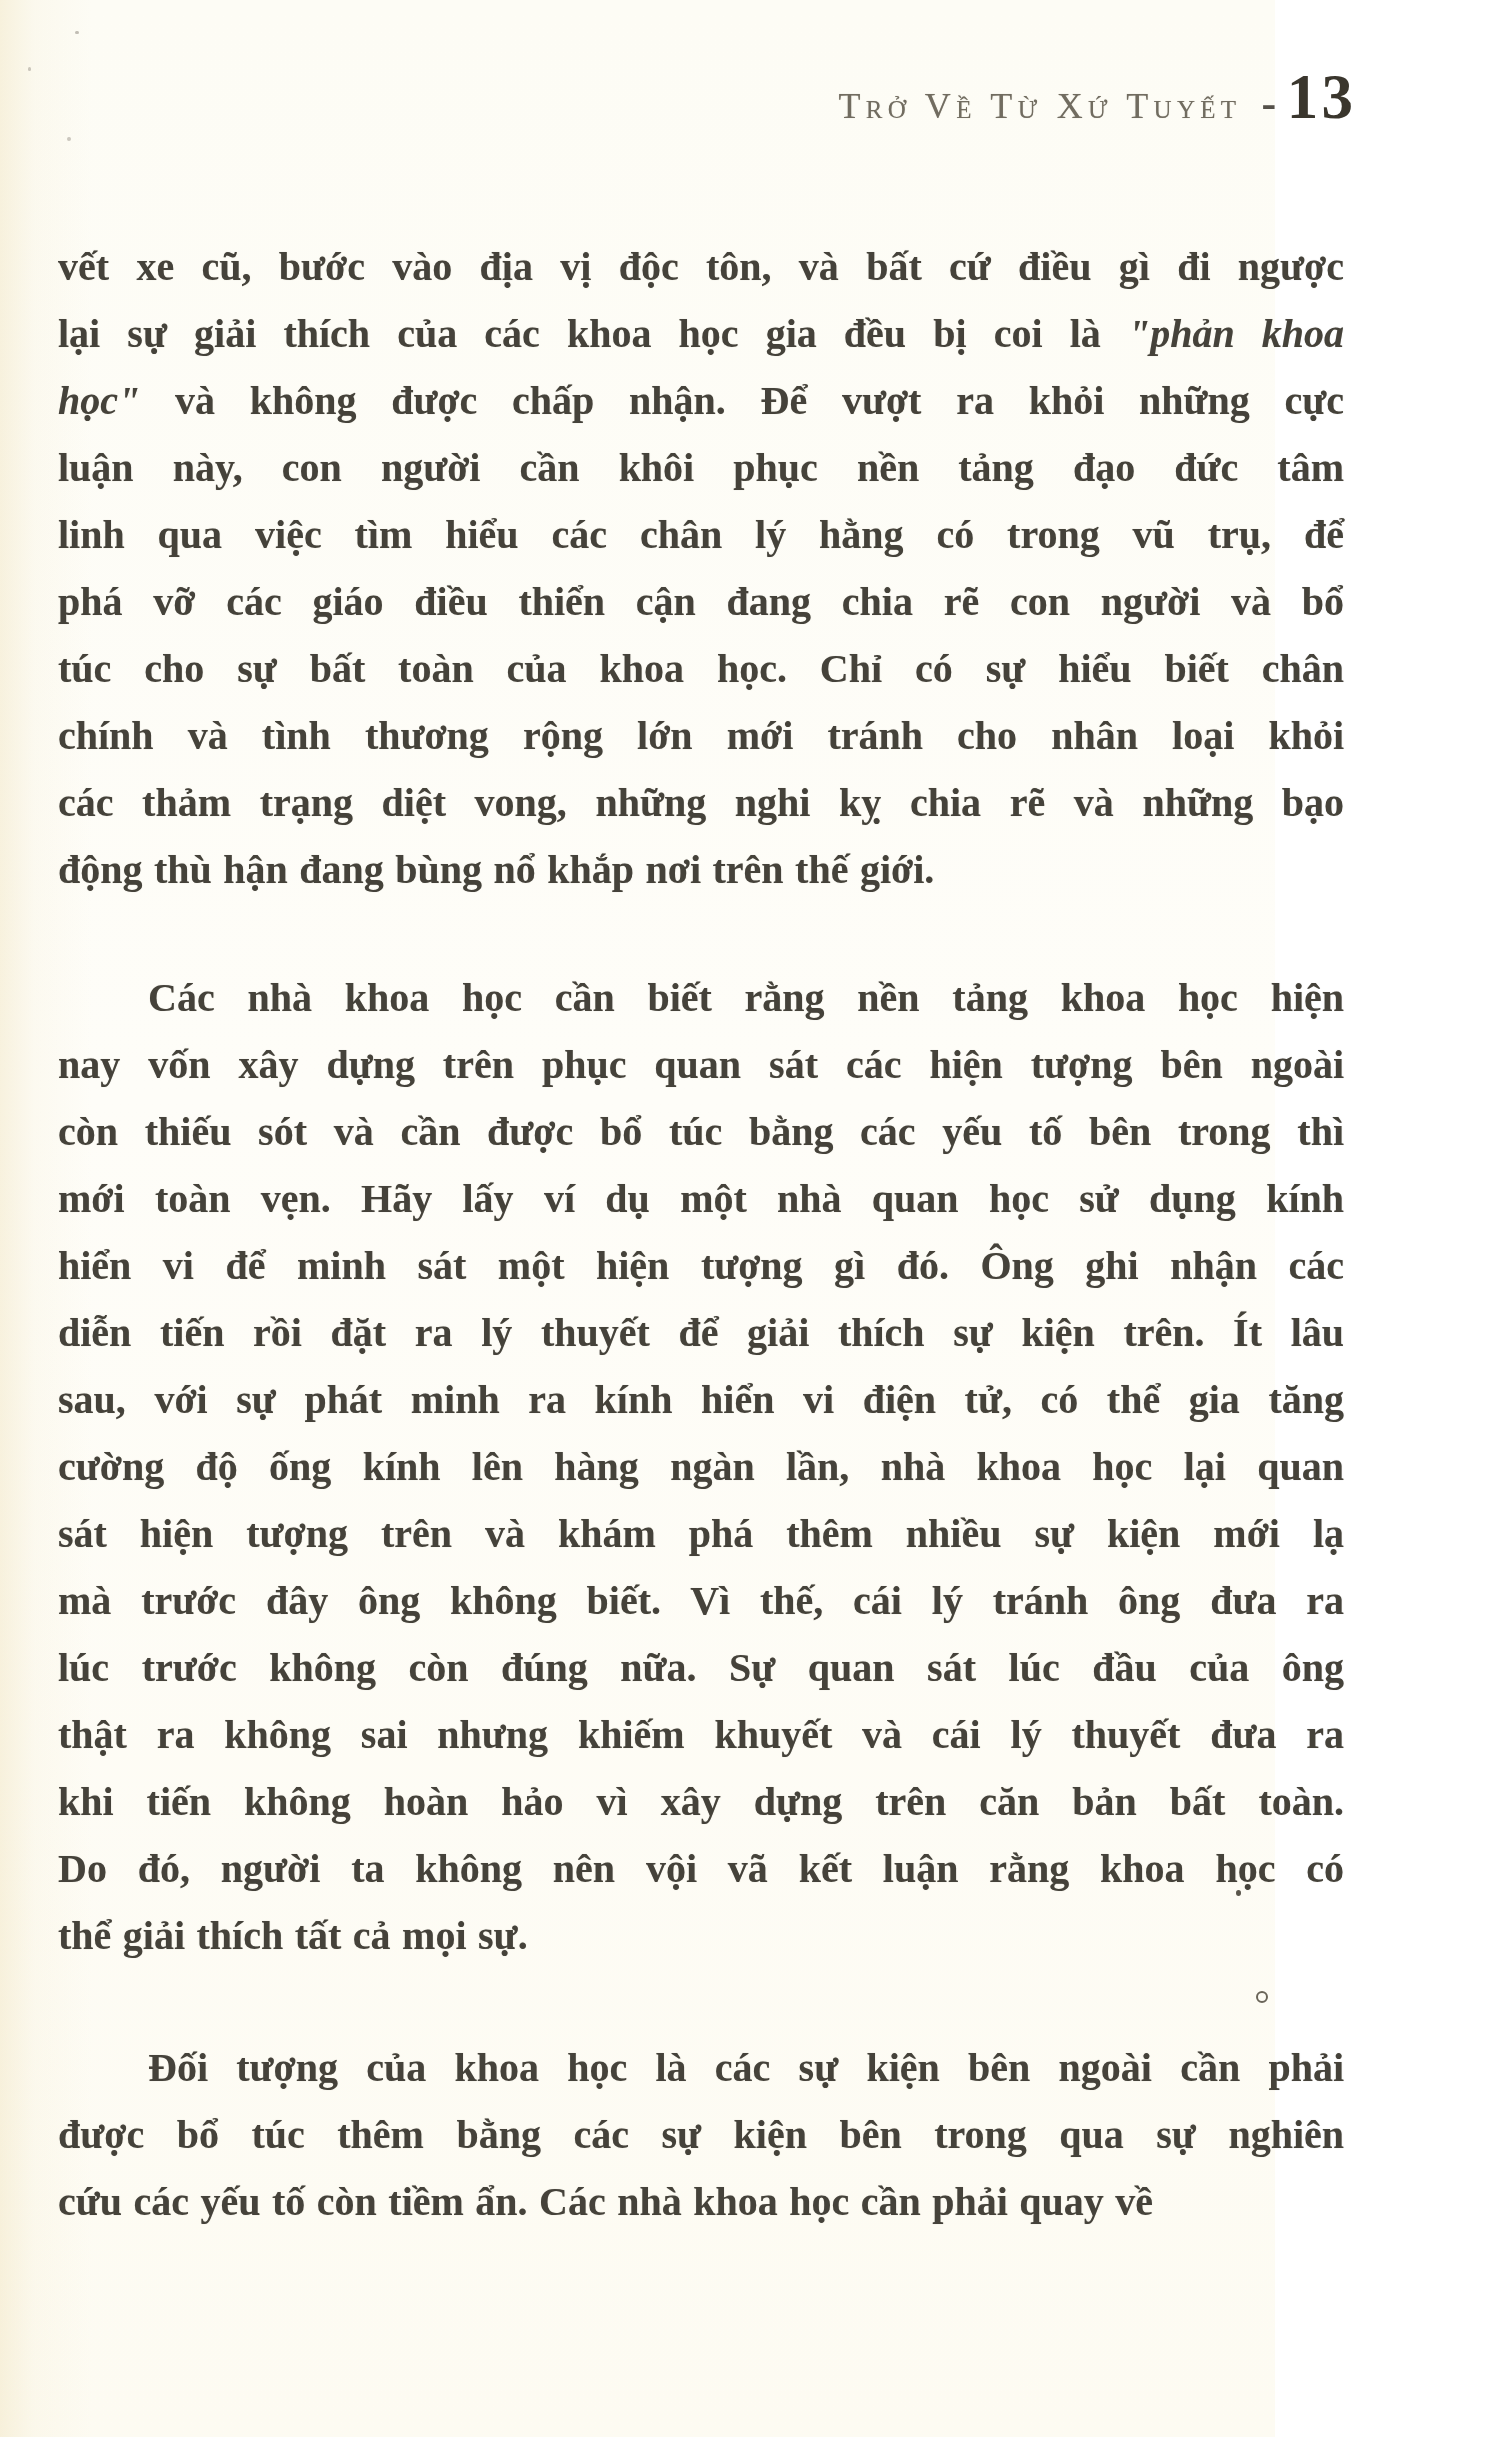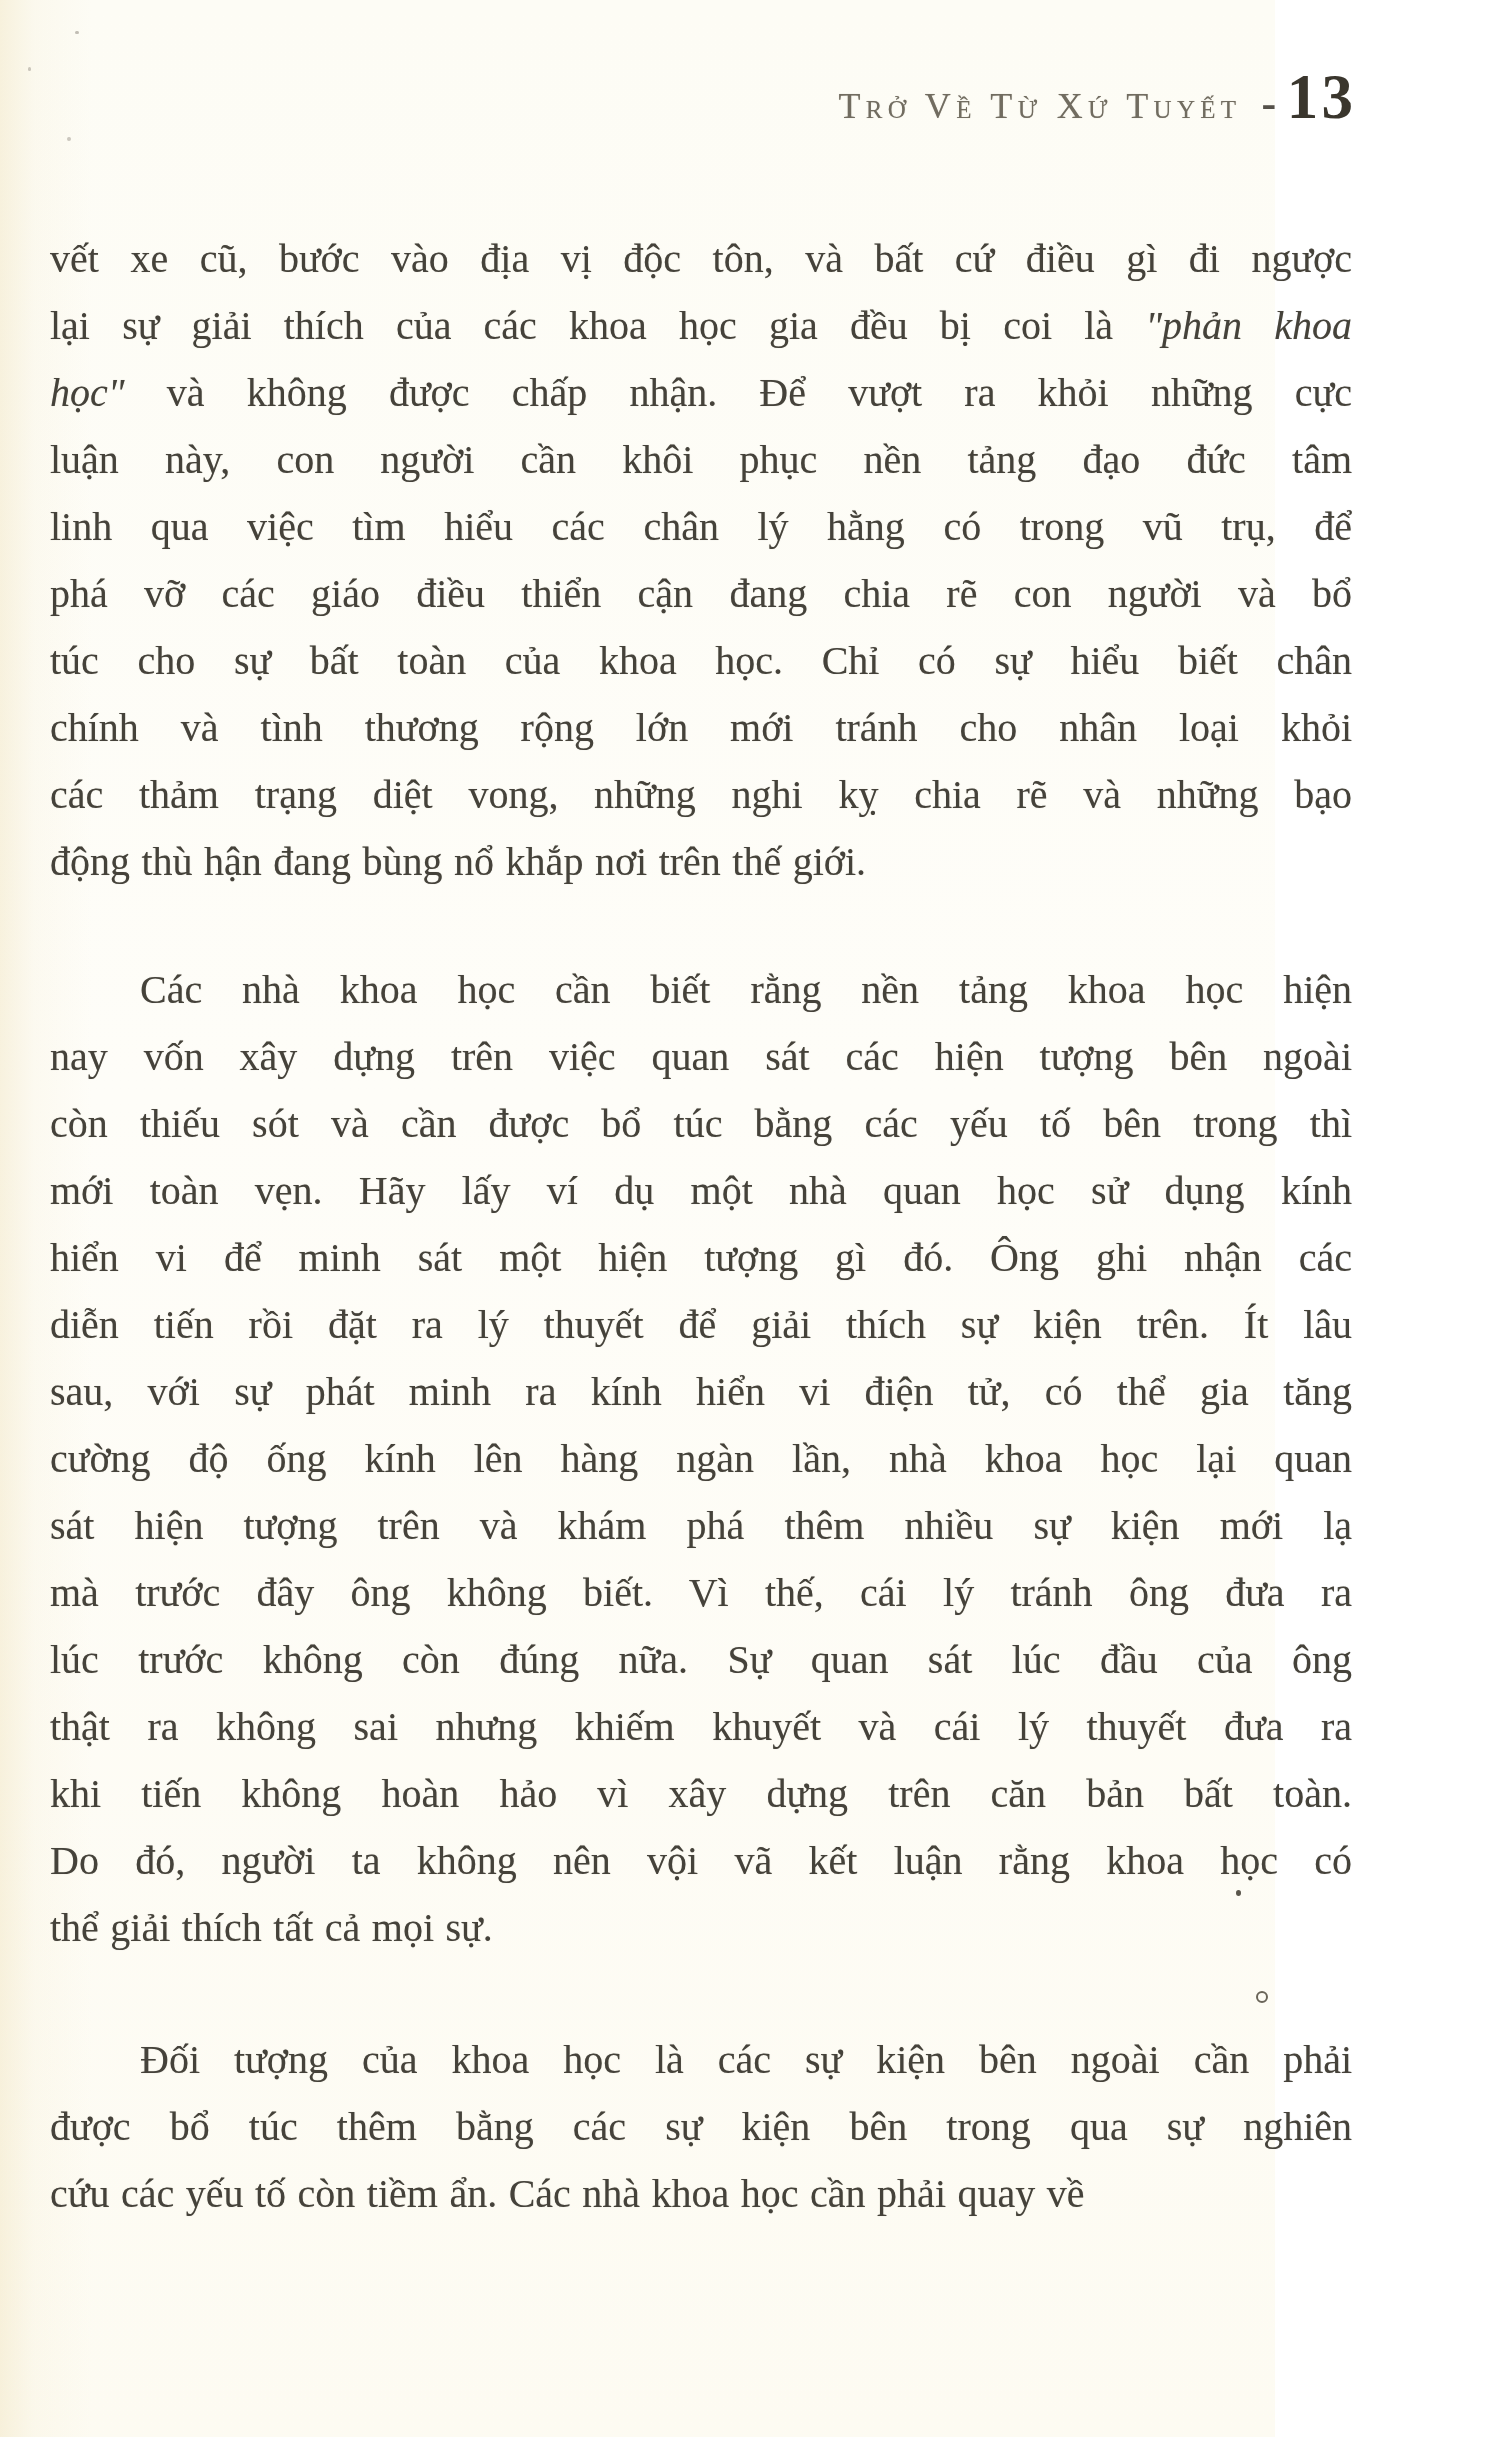--- a/index.html
+++ b/index.html
@@ -42,21 +42,21 @@
     font-weight: bold;
     color: #3a362d;
     letter-spacing: 3.1px;
   }
   
   .text-block {
     position: absolute;
     top: 221px; left: 46px; width: 1310px;
     color: #45423a;
   }
-  .paragraph { margin: 4px; }
+  .paragraph { margin: 12px; font-weight: bold; }
   .paragraph.p2 { margin-top: 61px; }
   .paragraph.p3 { margin-top: 65px; }
   .line {
     font-size: 40px;
     line-height: 67px;
     height: 67px;
     text-align: justify;
     text-align-last: justify;
     word-spacing: 1.5px;
     text-shadow: 0 0 0.8px rgba(70,65,55,0.35);
@@ -92,21 +92,21 @@
         <div class="line"><span>luận này, con người cần khôi phục nền tảng đạo đức tâm</span></div>
         <div class="line"><span>linh qua việc tìm hiểu các chân lý hằng có trong vũ trụ, để</span></div>
         <div class="line"><span>phá vỡ các giáo điều thiển cận đang chia rẽ con người và bổ</span></div>
         <div class="line"><span>túc cho sự bất toàn của khoa học. Chỉ có sự hiểu biết chân</span></div>
         <div class="line"><span>chính và tình thương rộng lớn mới tránh cho nhân loại khỏi</span></div>
         <div class="line"><span>các thảm trạng diệt vong, những nghi kỵ chia rẽ và những bạo</span></div>
         <div class="line last"><span>động thù hận đang bùng nổ khắp nơi trên thế giới.</span></div>
       </div>
       <div class="paragraph p2 indent">
         <div class="line"><span>Các nhà khoa học cần biết rằng nền tảng khoa học hiện</span></div>
-        <div class="line"><span>nay vốn xây dựng trên việc quan sát các hiện tượng bên ngoài</span></div>
+        <div class="line"><span>nay vốn xây dựng trên phục quan sát các hiện tượng bên ngoài</span></div>
         <div class="line"><span>còn thiếu sót và cần được bổ túc bằng các yếu tố bên trong thì</span></div>
         <div class="line"><span>mới toàn vẹn. Hãy lấy ví dụ một nhà quan học sử dụng kính</span></div>
         <div class="line"><span>hiển vi để minh sát một hiện tượng gì đó. Ông ghi nhận các</span></div>
         <div class="line"><span>diễn tiến rồi đặt ra lý thuyết để giải thích sự kiện trên. Ít lâu</span></div>
         <div class="line"><span>sau, với sự phát minh ra kính hiển vi điện tử, có thể gia tăng</span></div>
         <div class="line"><span>cường độ ống kính lên hàng ngàn lần, nhà khoa học lại quan</span></div>
         <div class="line"><span>sát hiện tượng trên và khám phá thêm nhiều sự kiện mới lạ</span></div>
         <div class="line"><span>mà trước đây ông không biết. Vì thế, cái lý tránh ông đưa ra</span></div>
         <div class="line"><span>lúc trước không còn đúng nữa. Sự quan sát lúc đầu của ông</span></div>
         <div class="line"><span>thật ra không sai nhưng khiếm khuyết và cái lý thuyết đưa ra</span></div>

